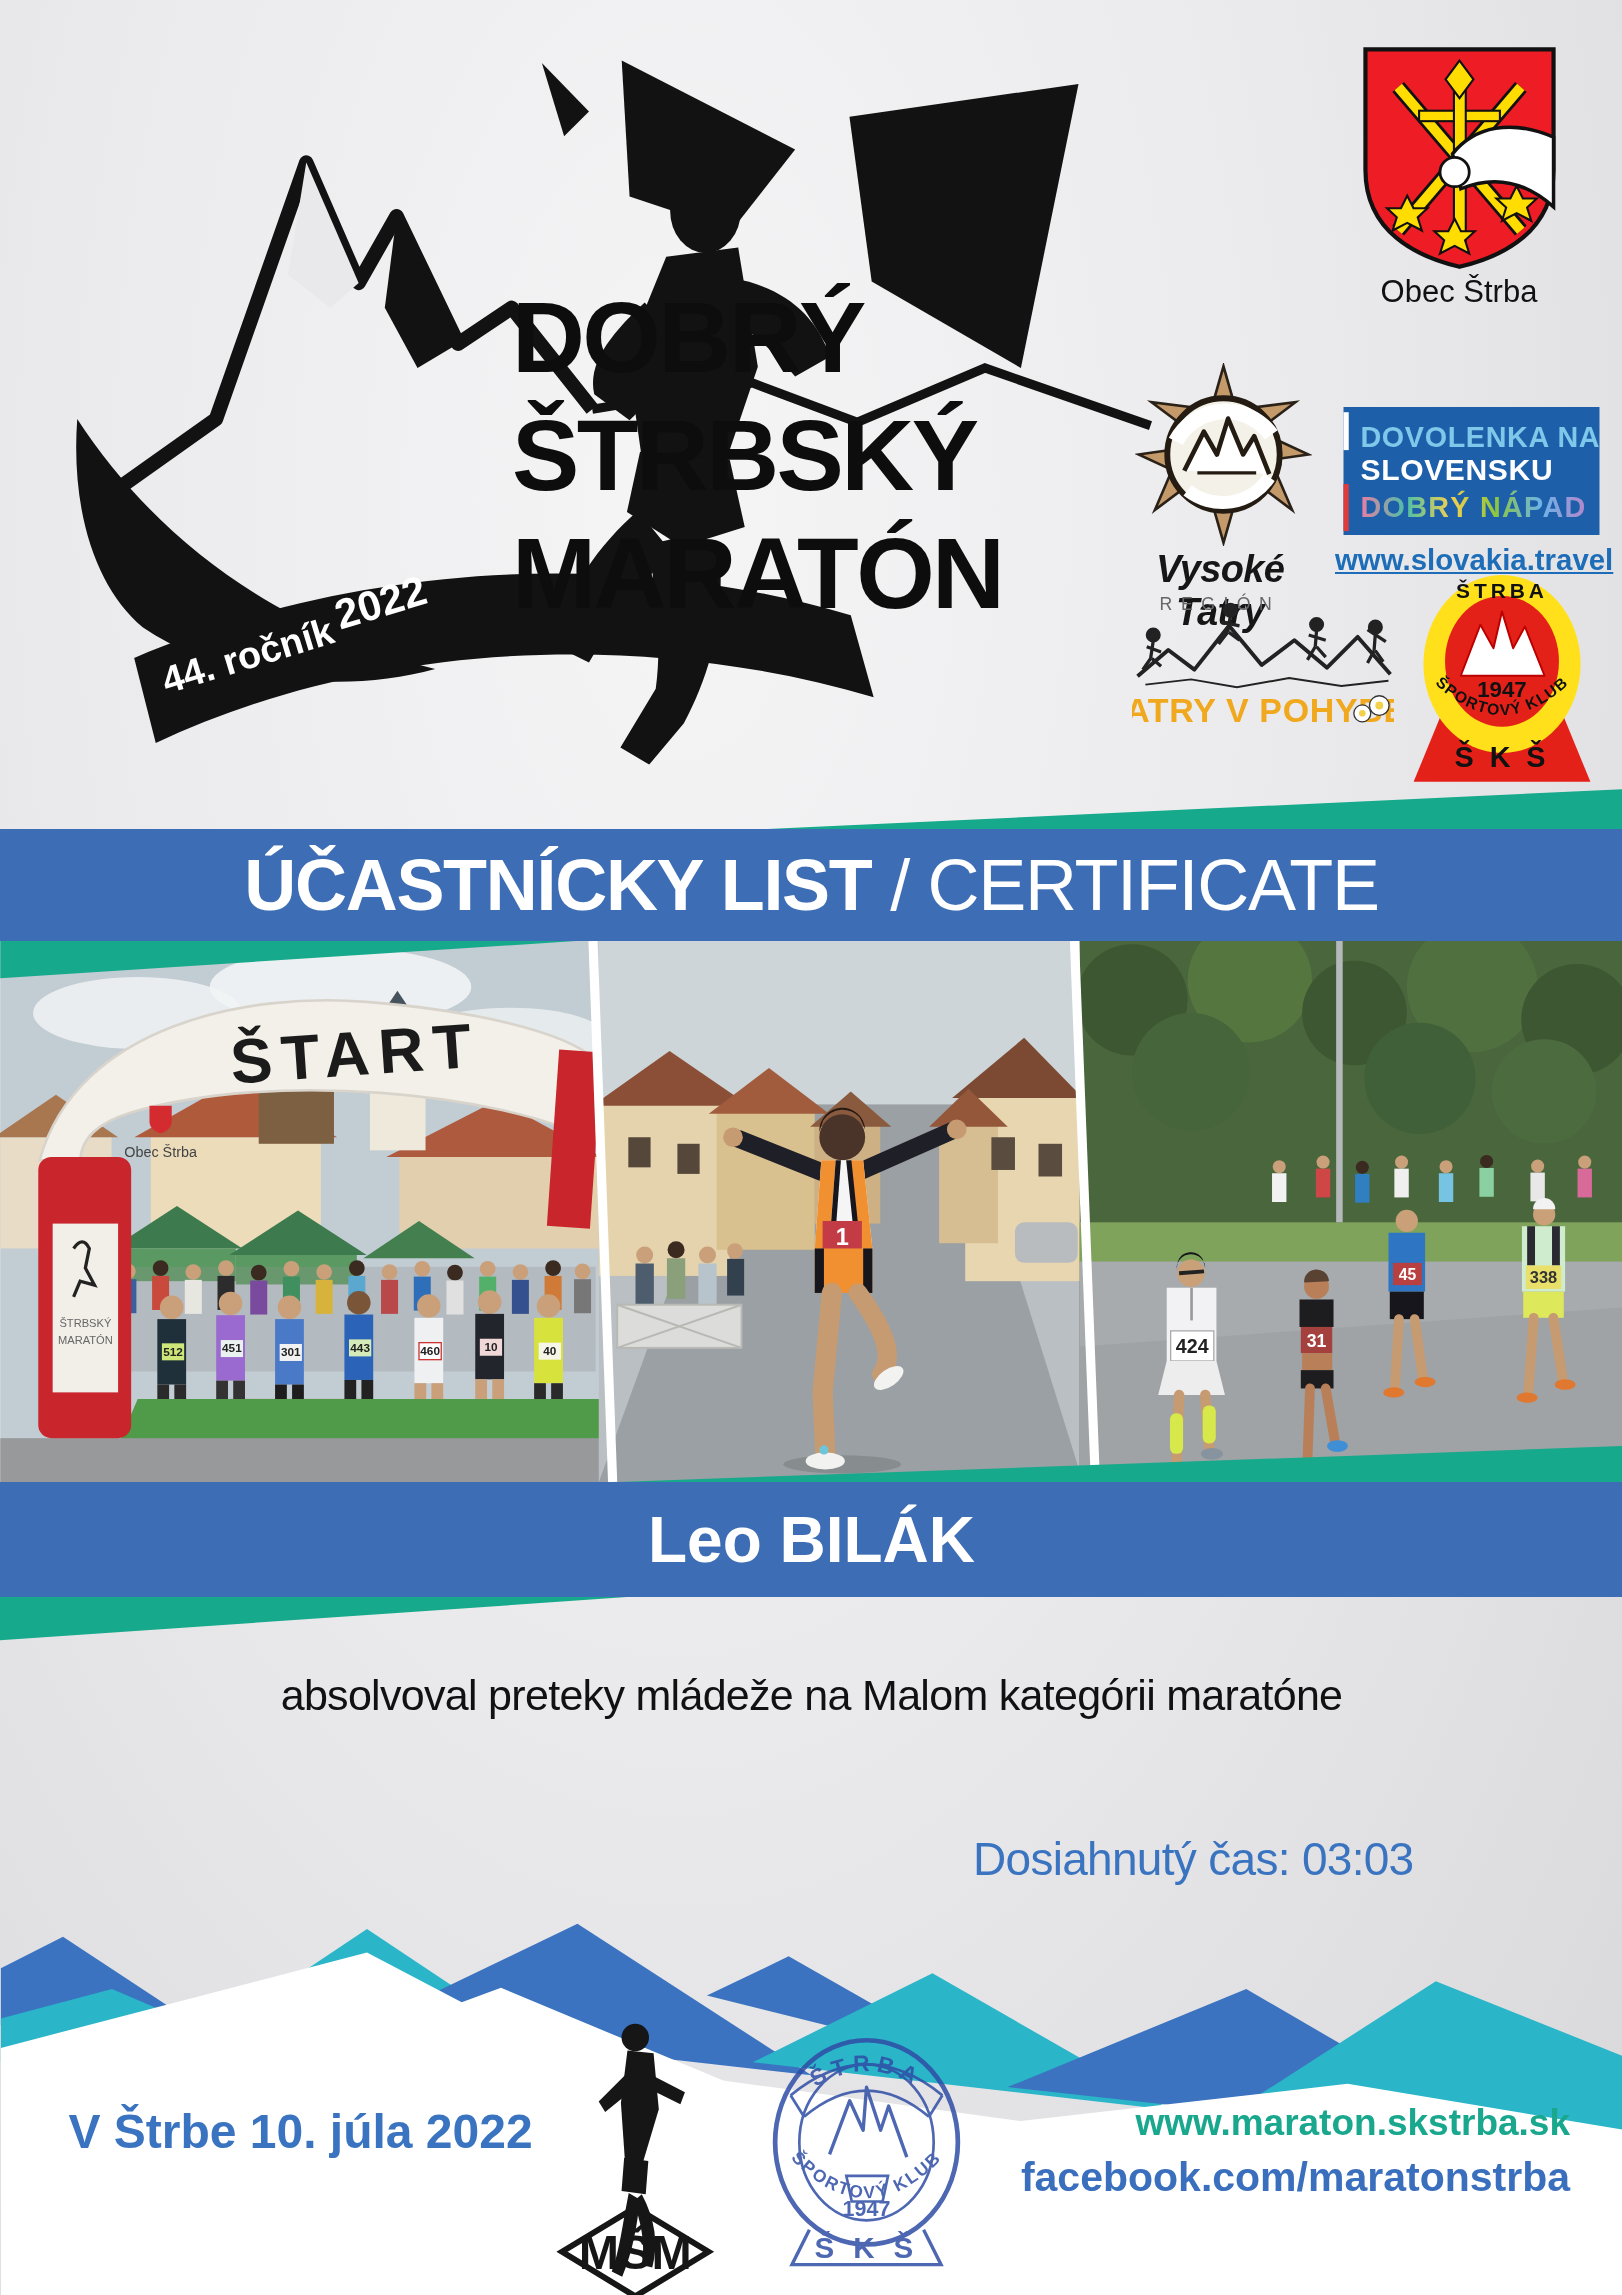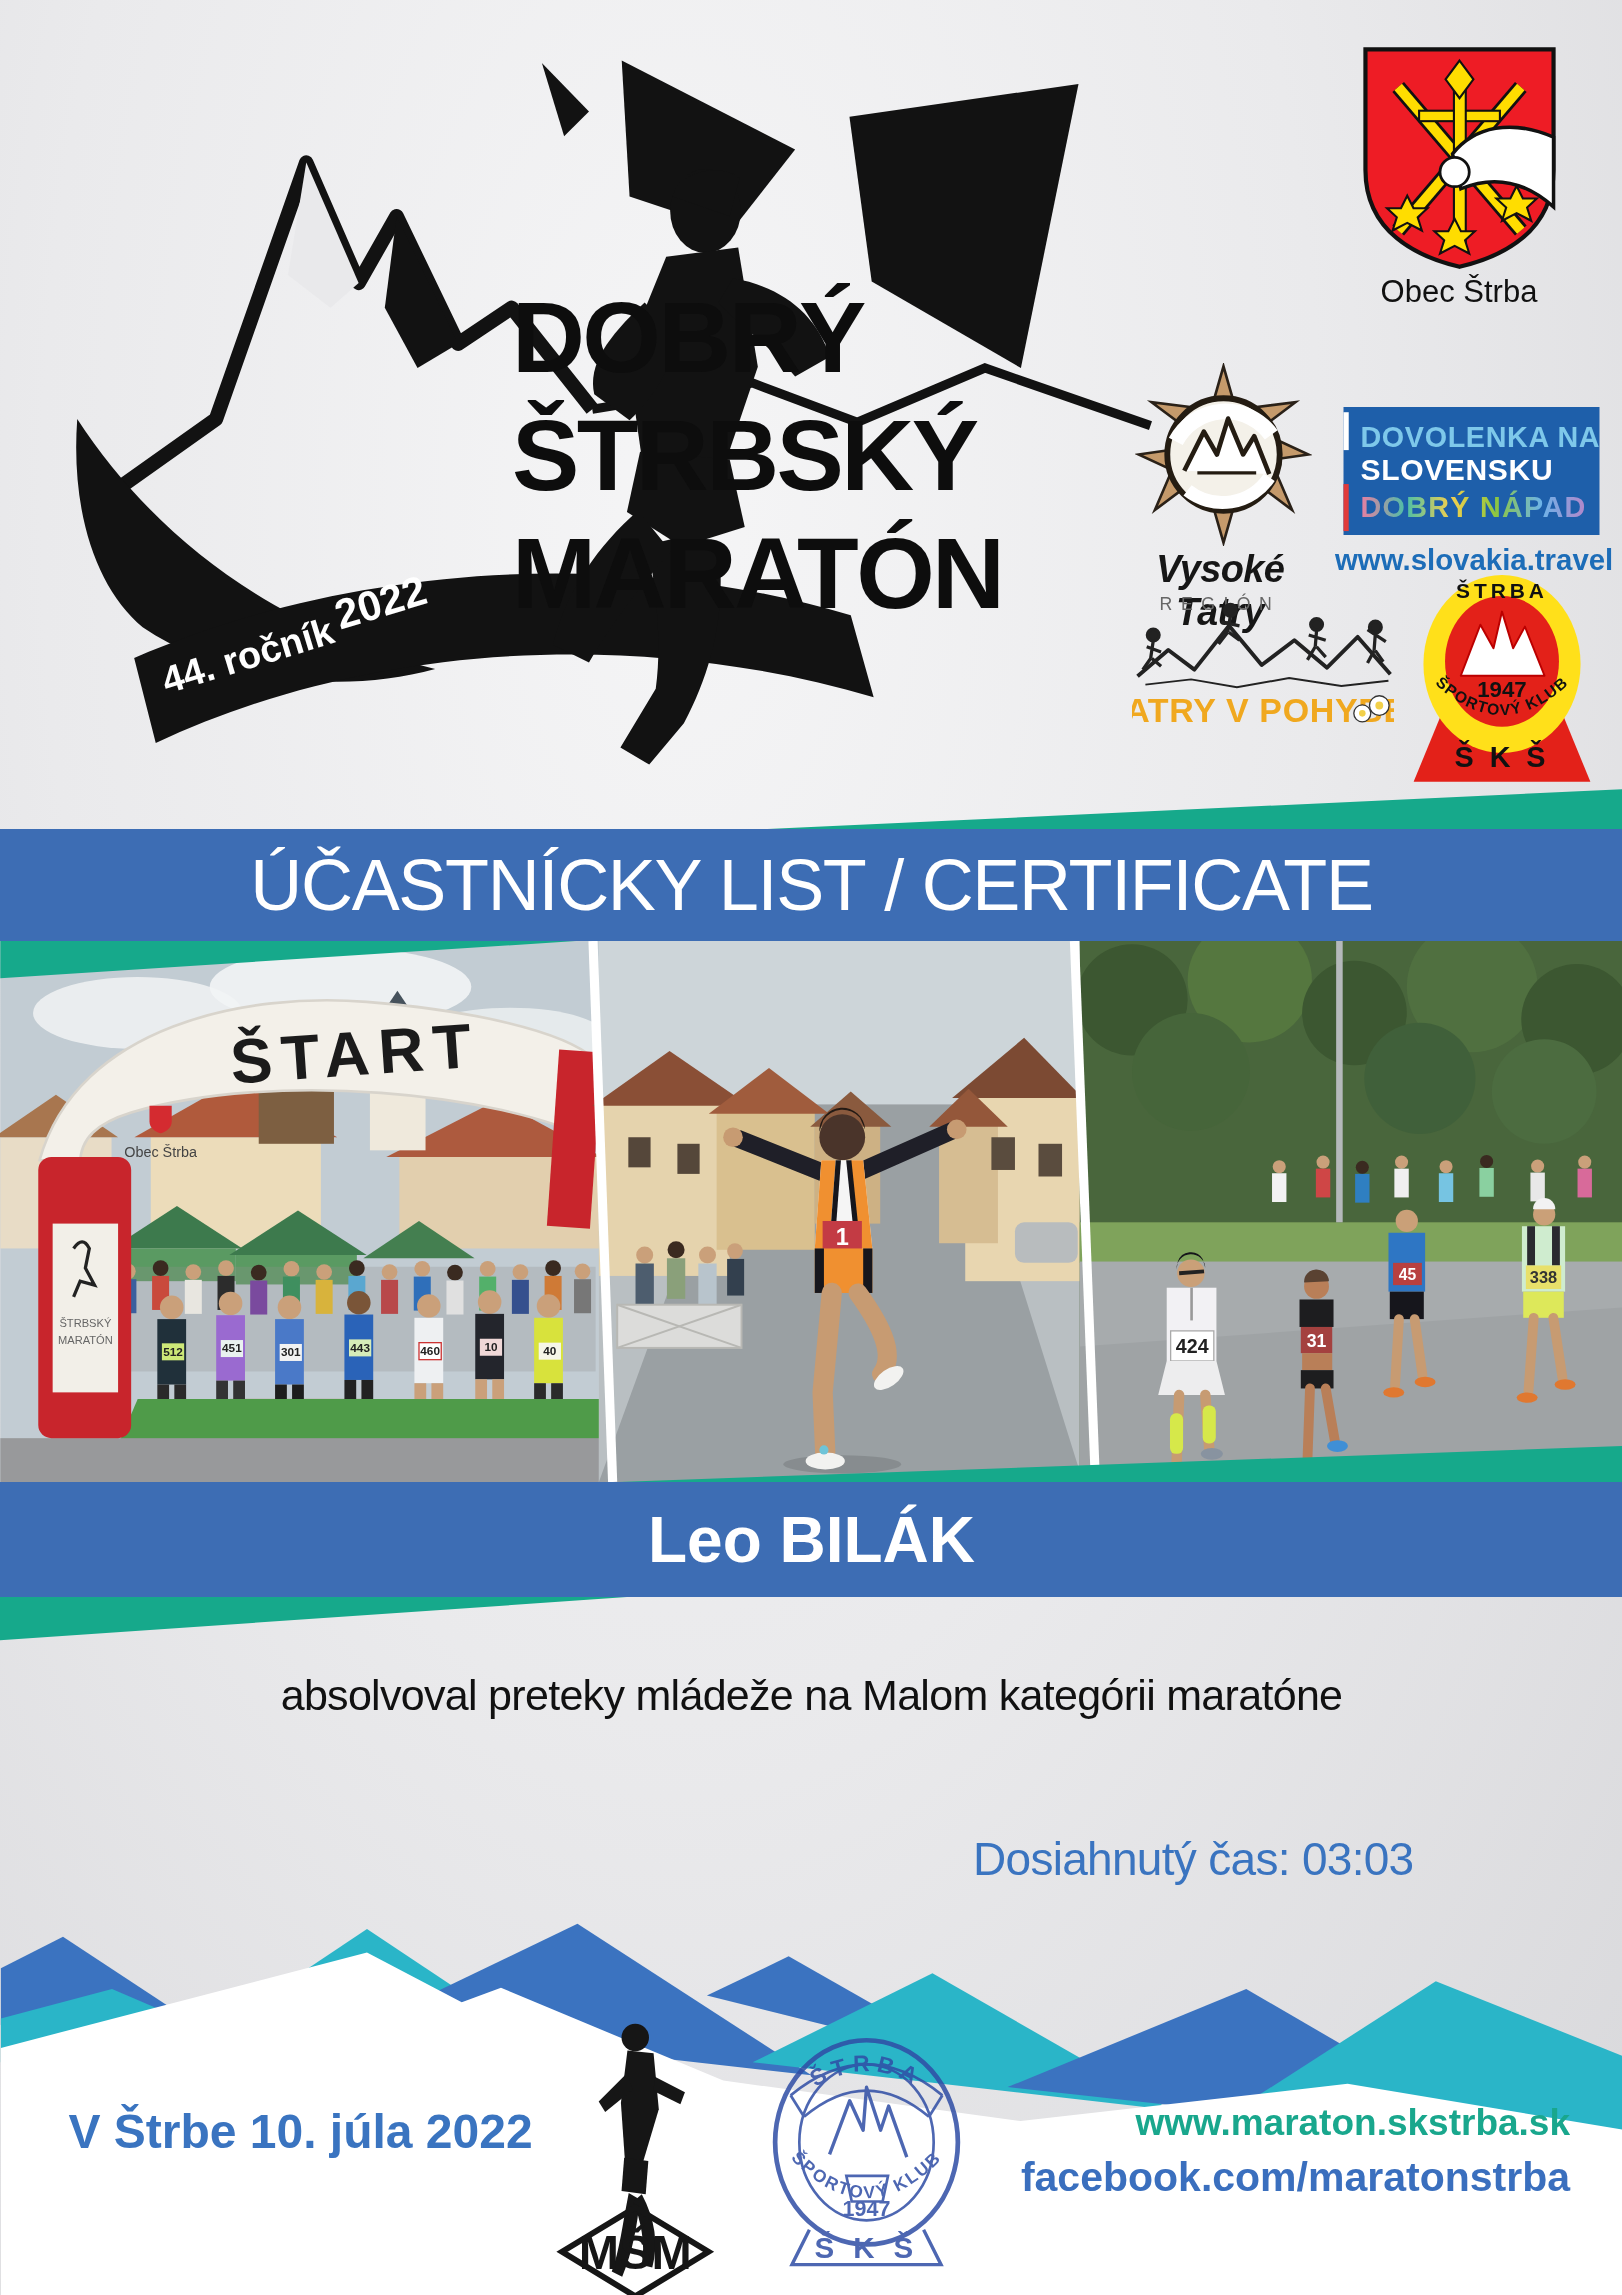--- a/index.html
+++ b/index.html
@@ -7,25 +7,25 @@
     background:radial-gradient(ellipse at 42% 22%, #f5f5f6 0%, #eaeaec 48%, #d8d8db 100%);
     font-family:"Liberation Sans", sans-serif;}
   .abs{position:absolute;}
   
   .title{left:512px;top:278px;font-size:101px;font-weight:700;color:#0d0d0d;
     line-height:118px;letter-spacing:-2.6px;}
   .obec-caption{left:1328px;top:274px;width:262px;text-align:center;font-size:31px;color:#111;}
   .vt-name{left:1112px;top:548px;width:216px;text-align:center;font-size:38px;font-weight:700;
     font-style:italic;color:#161616;letter-spacing:-0.7px;}
   .vt-region{left:1112px;top:594px;width:216px;text-align:center;font-size:17.7px;color:#666;letter-spacing:8.5px;}
-  .slovakia-url{left:1335px;top:543px;width:275px;text-align:center;font-size:29.4px;font-weight:700;color:#1d6db8;}
+  .slovakia-url{left:1335px;top:543px;width:275px;text-align:center;font-size:29.4px;font-weight:700;color:#1d6db8;text-decoration:underline;}
   
   .banner{left:0;width:1623px;background:#3d6db4;color:#fff;display:flex;align-items:center;justify-content:center;}
   .banner1{top:829px;height:112px;font-size:72px;letter-spacing:-1.3px;}
-  .banner1 .b-bold{font-weight:400;}
+  .banner1 .b-bold{font-weight:700;}
   .banner1 .b-light{font-weight:400;white-space:pre;}
   .banner2{top:1482px;height:115px;font-size:64px;font-weight:600;letter-spacing:0px;}
   
   .para{left:0;top:1663px;width:1623px;text-align:center;font-size:43px;font-weight:500;
     color:#111;line-height:65px;letter-spacing:-0.7px;}
   .results{color:#3a74c0;font-size:46px;font-weight:500;top:1832px;letter-spacing:-0.7px;}
   .res-left{left:93px;}
   .res-right{left:973px;}
   
   .f-date{left:65px;top:2104px;width:471px;text-align:center;font-size:48px;font-weight:700;color:#3a74c0;}

